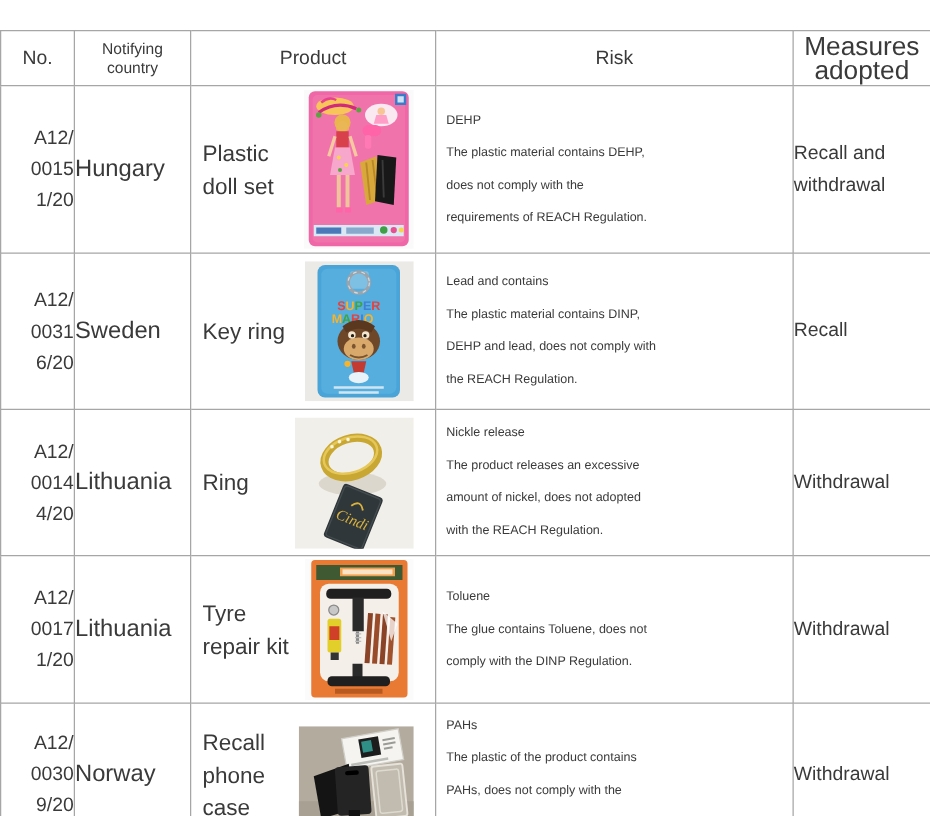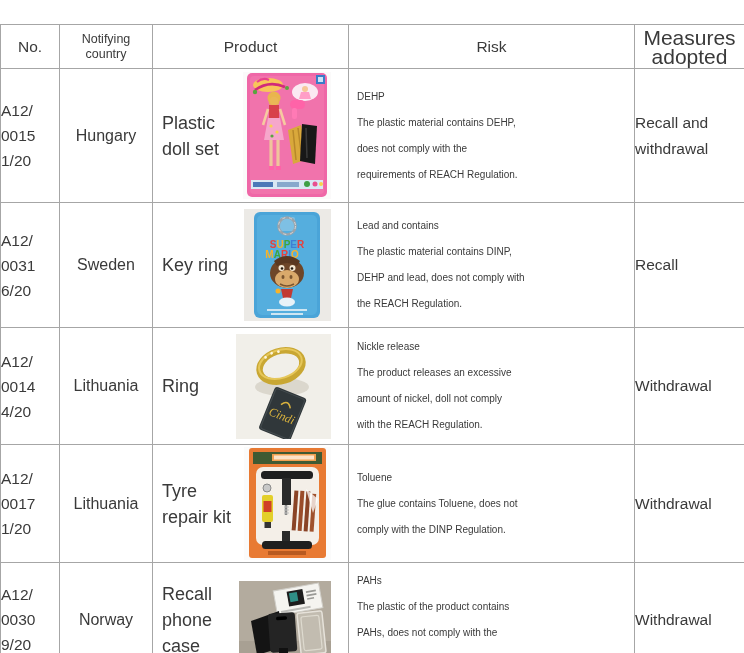--- a/index.html
+++ b/index.html
@@ -21,23 +21,23 @@
     vertical-align:middle;
     font-weight:normal;
     background:#fff;
   }
   col.c1{width:59px;} col.c2{width:93px;} col.c3{width:196px;} col.c4{width:286px;} col.c5{width:110px;}
   tr.hrow{height:44px;}
   tr.r1{height:134px;} tr.r2{height:125px;} tr.r3{height:117px;} tr.r4{height:118px;} tr.r5{height:114px;}
   th{font-size:15.5px;text-align:center;}
   th .sub{display:block;font-size:12.5px;line-height:15px;}
   th .two{display:block;font-size:21px;line-height:19px;}
-  .cell-no{text-align:left;font-size:15.5px;}
+  .cell-no{text-align:right;font-size:15.5px;}
   .cell-no span{display:block;line-height:25px;}
-  .cell-country{text-align:center;font-size:16px;}
+  .cell-country{font-size:19px;}
   .prod{display:flex;align-items:center;width:100%;}
   .prod-name{flex:1 1 auto;padding-left:9px;font-size:18px;}
   .prod-name span{display:block;line-height:26px;white-space:nowrap;}
   .prod-img{flex:0 0 auto;margin-right:17px;line-height:0;}
   .cell-risk{padding-left:8px;}
   .cell-risk .risk-block{padding:2px 4px 2px 8px;}
   .cell-risk span{display:block;line-height:26px;font-size:10px;white-space:nowrap;}
   .cell-measures{text-align:left;font-size:15.5px;}
   .cell-measures span{display:block;line-height:26px;}
 </style>
@@ -229,21 +229,21 @@
               <text x="47" y="86" text-anchor="middle" font-family="Liberation Serif,serif" font-style="italic" font-size="12" fill="#d9b23e">Cindi</text>
             </g>
           </svg>
         </div>
       </div>
     </td>
     <td class="cell-risk">
       <div class="risk-block">
         <span>Nickle release</span>
               <span>The product releases an excessive</span>
-              <span>amount of nickel, doll not comply</span>
+              <span>amount of nickel, does not adopted</span>
               <span>with the REACH Regulation.</span>
       </div>
     </td>
     <td class="cell-measures">
       <span>Withdrawal</span>
     </td>
   </tr>
 
   <tr class="r4">
     <td class="cell-no">

